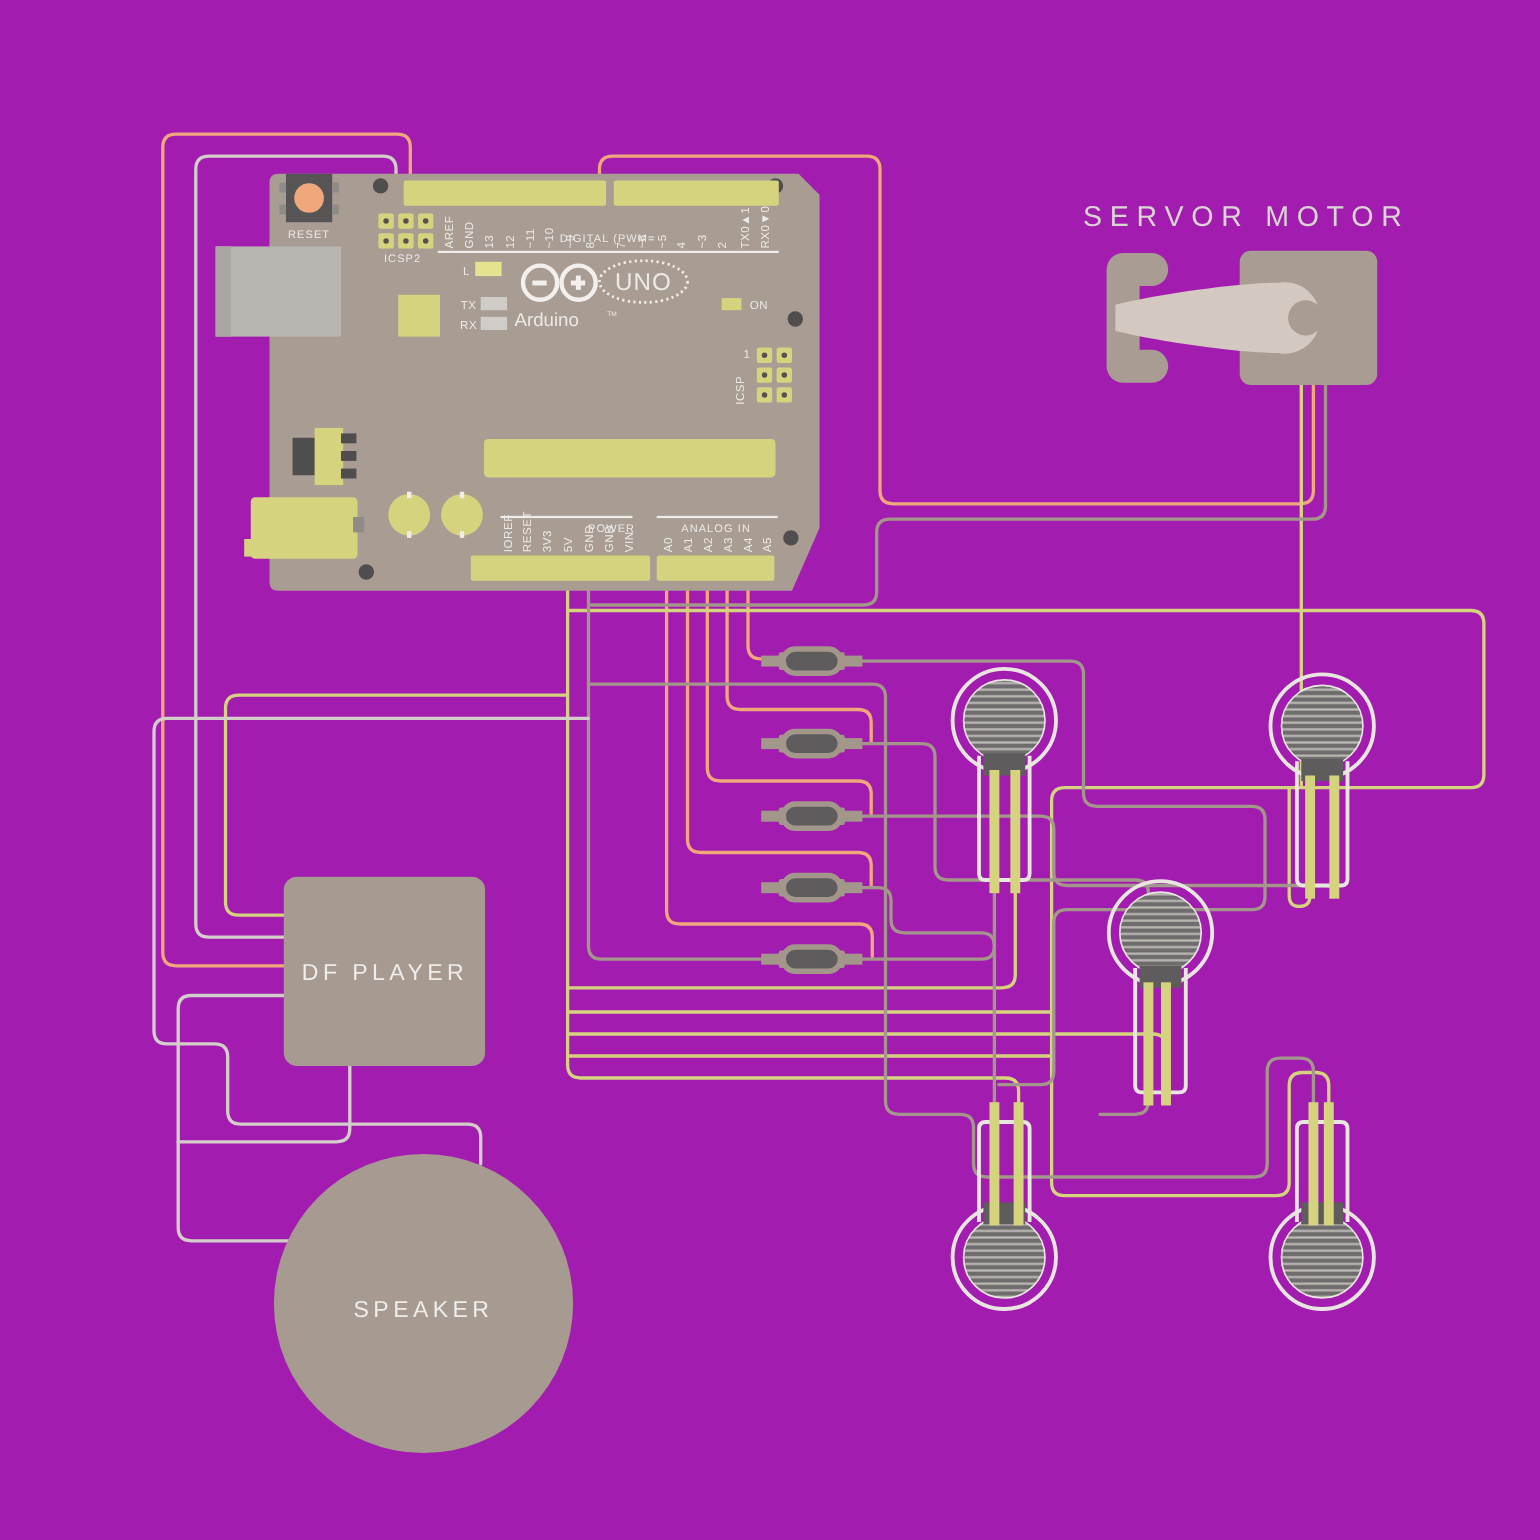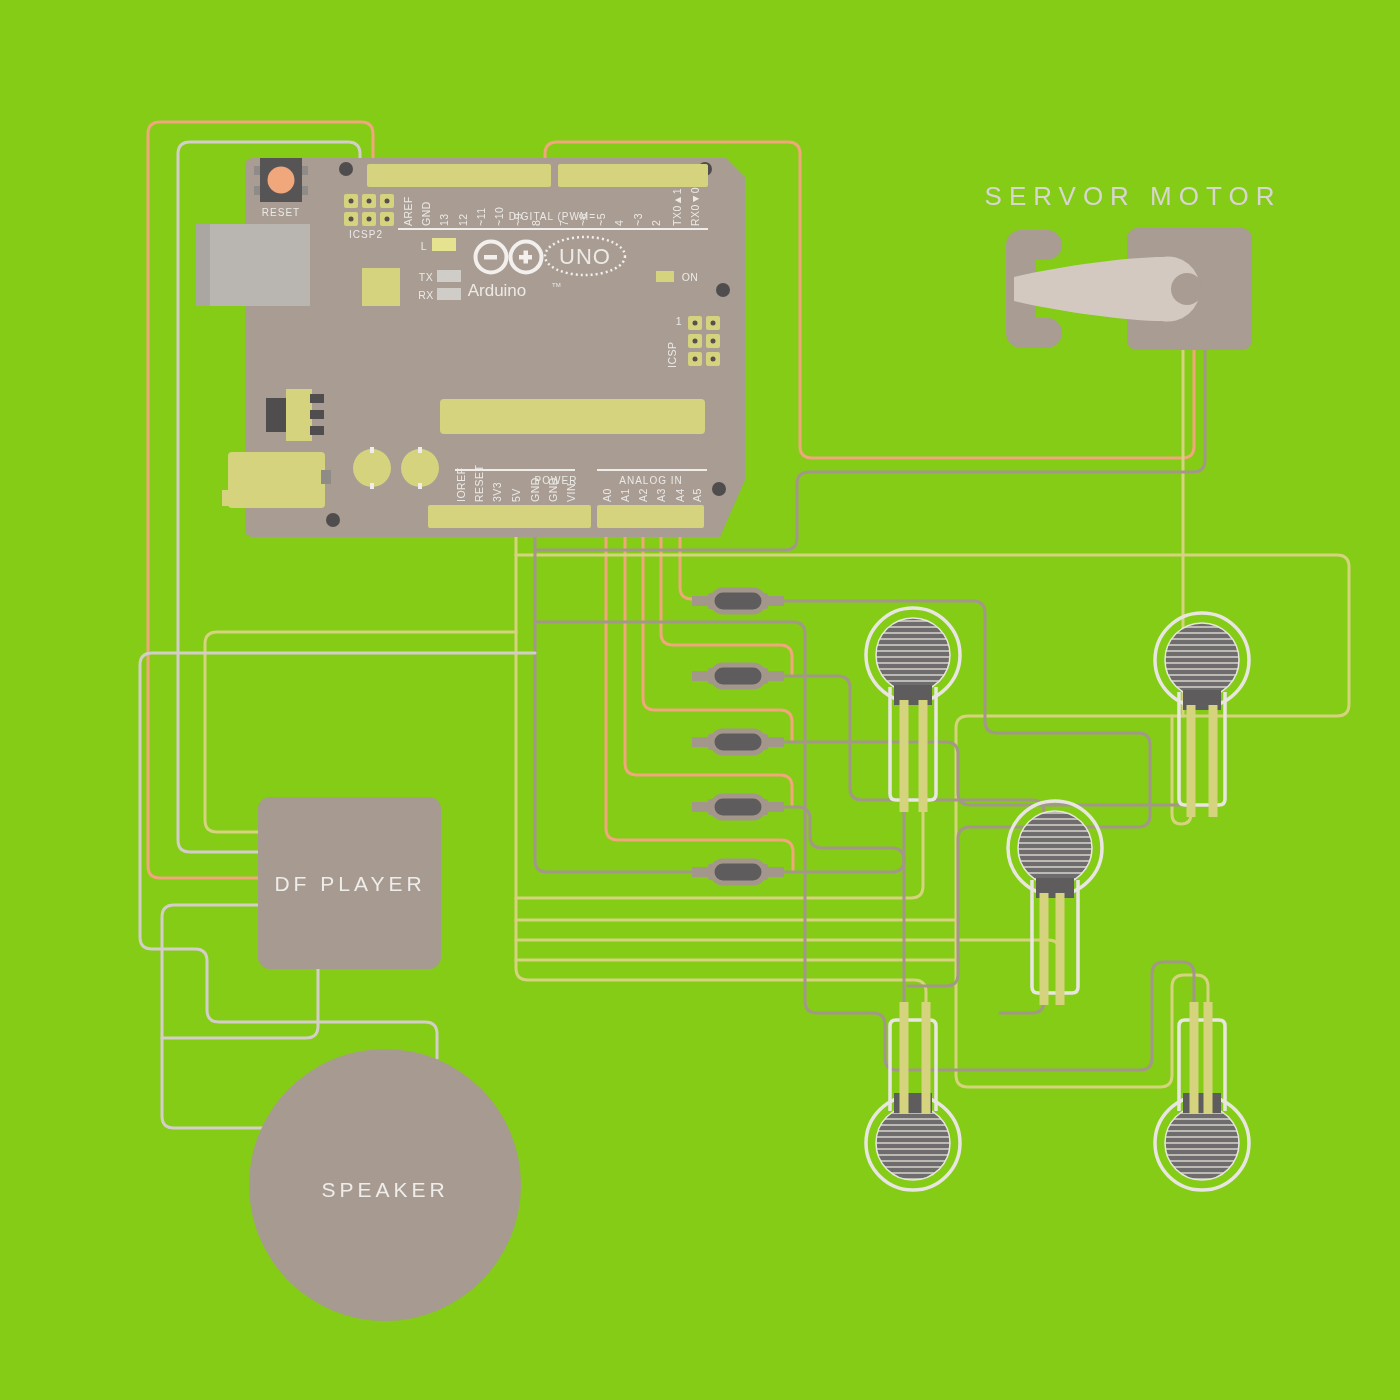--- a/index.html
+++ b/index.html
@@ -1,16 +1,16 @@
 <!DOCTYPE html>
 <html><head>
 <meta charset="utf-8">
 <style>
   html,body{margin:0;padding:0;background:#5e5c5c;}
-  .stage{position:relative;width:1400px;height:1400px;background:#84cc16;overflow:hidden;
+  .stage{position:relative;width:1400px;height:1400px;background:#a21caf;overflow:hidden;
          font-family:"Liberation Sans", sans-serif;text-align:center;}
   svg text{font-family:"Liberation Sans", sans-serif;fill:#eceae6;}
   .pinlbl{font-size:10.5px;letter-spacing:.5px;}
   .cap{font-size:10px;letter-spacing:1px;}
   .biglbl{font-size:26px;letter-spacing:7px;fill:#d9d6d2;}
   .medlbl{font-size:21px;letter-spacing:4px;fill:#efedea;}
   .wire{fill:none;stroke-width:3;stroke-linecap:round;}
   .w-orange{stroke:#f0a77b;}
   .w-yellow{stroke:#d6d37f;}
   .w-taupe{stroke:#a3968a;}

